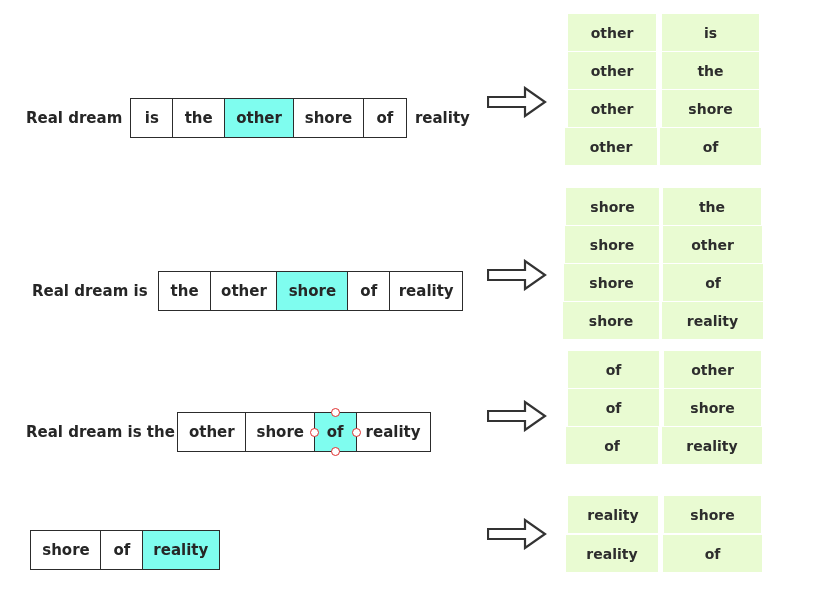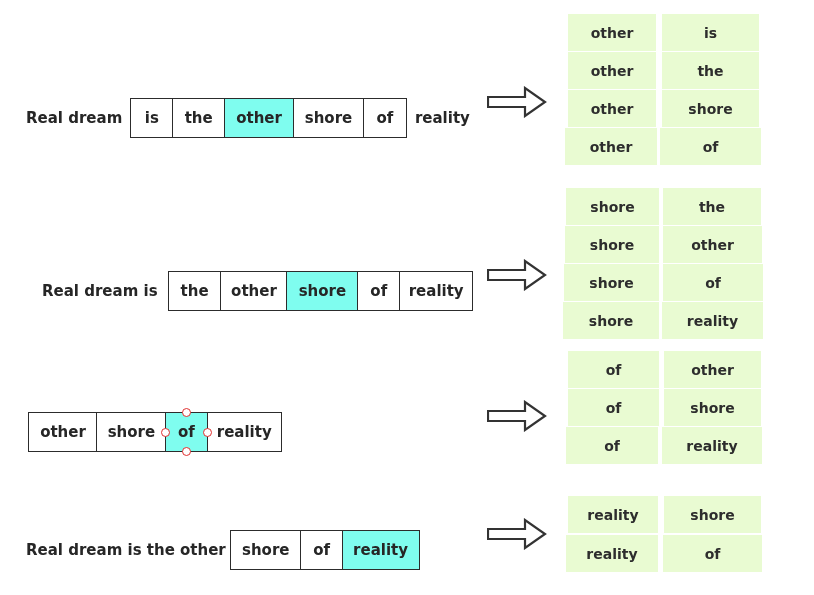--- a/index.html
+++ b/index.html
@@ -132,21 +132,21 @@
   <div class="pair-row" style="margin-bottom:1px;">
     <span class="pair-cell" style="width:88px;height:37px;margin-right:6px;">other</span>
     <span class="pair-cell" style="width:97px;height:37px;">shore</span>
   </div>
   <div class="pair-row" style="margin-left:-3px;">
     <span class="pair-cell" style="width:92px;height:37px;margin-right:3px;">other</span>
     <span class="pair-cell" style="width:101px;height:37px;">of</span>
   </div>
 </div>
 
-<div class="sentence-row" style="left:42px; top:255px; height:40px;text-align:center;">
+<div class="sentence-row" style="left:32px; top:255px; height:40px;text-align:center;">
   <span class="prefix-text">Real  dream   is</span>
   <span class="token-strip" style="margin-left:10px;">
     <span class="token-box" style="width:54px;height:40px;">the</span>
     <span class="token-box" style="width:68px;height:40px;">other</span>
     <span class="token-box highlight" style="width:72px;height:40px;">shore</span>
     <span class="token-box" style="width:44px;height:40px;">of</span>
     <span class="token-box" style="width:74px;height:40px;">reality</span>
   </span>
   <span class="suffix-text"></span>
 </div>
@@ -170,20 +170,21 @@
     <span class="pair-cell" style="width:95px;height:37px;margin-right:4px;">shore</span>
     <span class="pair-cell" style="width:100px;height:37px;">of</span>
   </div>
   <div class="pair-row" style="margin-left:-1px;">
     <span class="pair-cell" style="width:96px;height:37px;margin-right:3px;">shore</span>
     <span class="pair-cell" style="width:101px;height:37px;">reality</span>
   </div>
 </div>
 
 <div class="sentence-row" style="left:26px; top:396px; height:40px;">
+  <span class="prefix-text">Real  dream  is  the</span>
   <span class="token-strip" style="margin-left:2px;">
     <span class="token-box" style="width:70px;height:40px;">other</span>
     <span class="token-box" style="width:70px;height:40px;">shore</span>
     <span class="token-box highlight" style="width:43px;height:40px;">of
       <span class="handle top"></span>
       <span class="handle bottom"></span>
       <span class="handle left"></span>
       <span class="handle right"></span>
     </span>
     <span class="token-box" style="width:76px;height:40px;">reality</span>
@@ -206,21 +207,20 @@
     <span class="pair-cell" style="width:91px;height:37px;margin-right:5px;">of</span>
     <span class="pair-cell" style="width:97px;height:37px;">shore</span>
   </div>
   <div class="pair-row" style="margin-left:-2px;">
     <span class="pair-cell" style="width:92px;height:37px;margin-right:4px;">of</span>
     <span class="pair-cell" style="width:100px;height:37px;">reality</span>
   </div>
 </div>
 
 <div class="sentence-row" style="left:26px; top:514px; height:40px;">
-  <span class="prefix-text">Real dream is the other</span>
   <span class="token-strip" style="margin-left:4px;">
     <span class="token-box" style="width:72px;height:40px;">shore</span>
     <span class="token-box" style="width:43px;height:40px;">of</span>
     <span class="token-box highlight" style="width:78px;height:40px;">reality</span>
   </span>
   <span class="suffix-text"></span>
 </div>
 
 <div class="arrow" style="left:487px; top:518px;">
   <svg width="60" height="32" viewBox="0 0 60 32">

